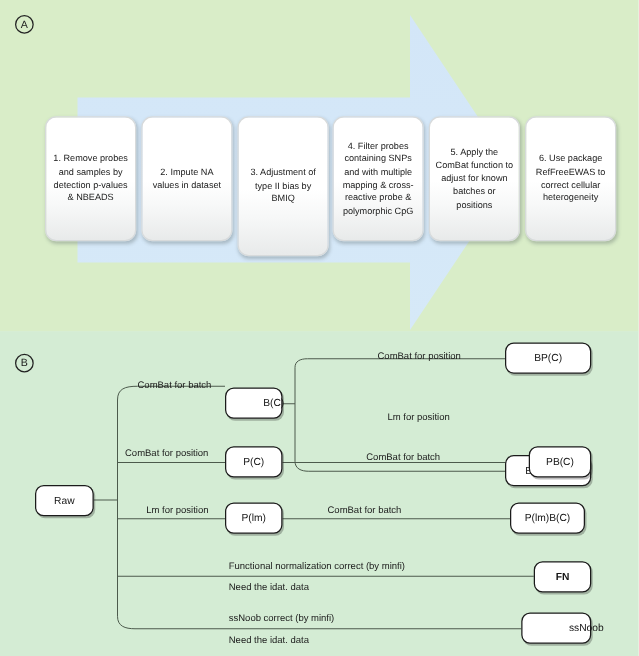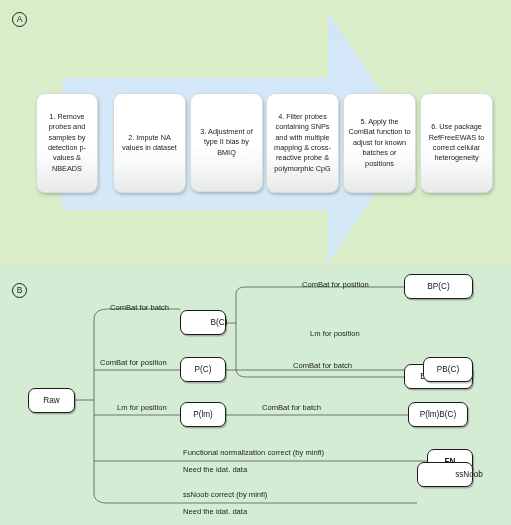--- a/index.html
+++ b/index.html
@@ -103,27 +103,27 @@
       <linearGradient id="arrowGrad" x1="0" y1="0" x2="0" y2="1">
         <stop offset="0%" stop-color="#d3e6f8"></stop>
         <stop offset="100%" stop-color="#d6e9f8"></stop>
       </linearGradient>
     </defs>
     <polygon points="62,78 328,78 328,12 412,138 328,264 328,210 62,210" fill="url(#arrowGrad)" stroke="none"></polygon>
   </svg>
 
   <div class="panel-marker" id="marker-a">A</div>
 
-  <div class="step-box" style="left:36px; top:93px; width:62px; height:100px;">
+  <div class="step-box" style="left:36px; top:93px; width:73px; height:100px;">
     <span>1. Remove probes and samples by detection p-values &amp; NBEADS</span>
   </div>
   <div class="step-box" style="left:113px; top:93px; width:73px; height:100px;">
     <span>2. Impute NA values in dataset</span>
   </div>
-  <div class="step-box" style="left:190px; top:93px; width:73px; height:99px;">
+  <div class="step-box" style="left:190px; top:93px; width:73px; height:112px;">
     <span>3. Adjustment of type II bias by BMIQ</span>
   </div>
   <div class="step-box" style="left:266px; top:93px; width:73px; height:100px;">
     <span>4. Filter probes containing SNPs and with multiple mapping &amp; cross-reactive probe &amp; polymorphic CpG</span>
   </div>
   <div class="step-box" style="left:343px; top:93px; width:73px; height:100px;">
     <span>5. Apply the ComBat function to adjust for known batches or positions</span>
   </div>
   <div class="step-box" style="left:420px; top:93px; width:73px; height:100px;">
     <span>6. Use package RefFreeEWAS to correct cellular heterogeneity</span>
@@ -181,21 +181,21 @@
   </div>
   <div class="node-box" style="left:423px; top:357px; width:50px; height:25px;">
     <span>PB(C)</span>
   </div>
   <div class="node-box" style="left:408px; top:402px; width:60px; height:25px;">
     <span>P(lm)B(C)</span>
   </div>
   <div class="node-box" style="left:427px; top:449px; width:46px; height:25px;font-weight:bold;">
     <span>FN</span>
   </div>
-  <div class="node-box" style="left:417px; top:462px; width:56px; height:25px;padding-left:48px;">
+  <div class="node-box" style="left:417px; top:490px; width:56px; height:25px;padding-left:48px;">
     <span>ssNoob</span>
   </div>
 
   <div class="edge-label" style="left:110px; top:303px;">
     <span>ComBat for batch</span>
   </div>
   <div class="edge-label" style="left:302px; top:280px;">
     <span>ComBat for position</span>
   </div>
   <div class="edge-label" style="left:310px; top:329px;">

